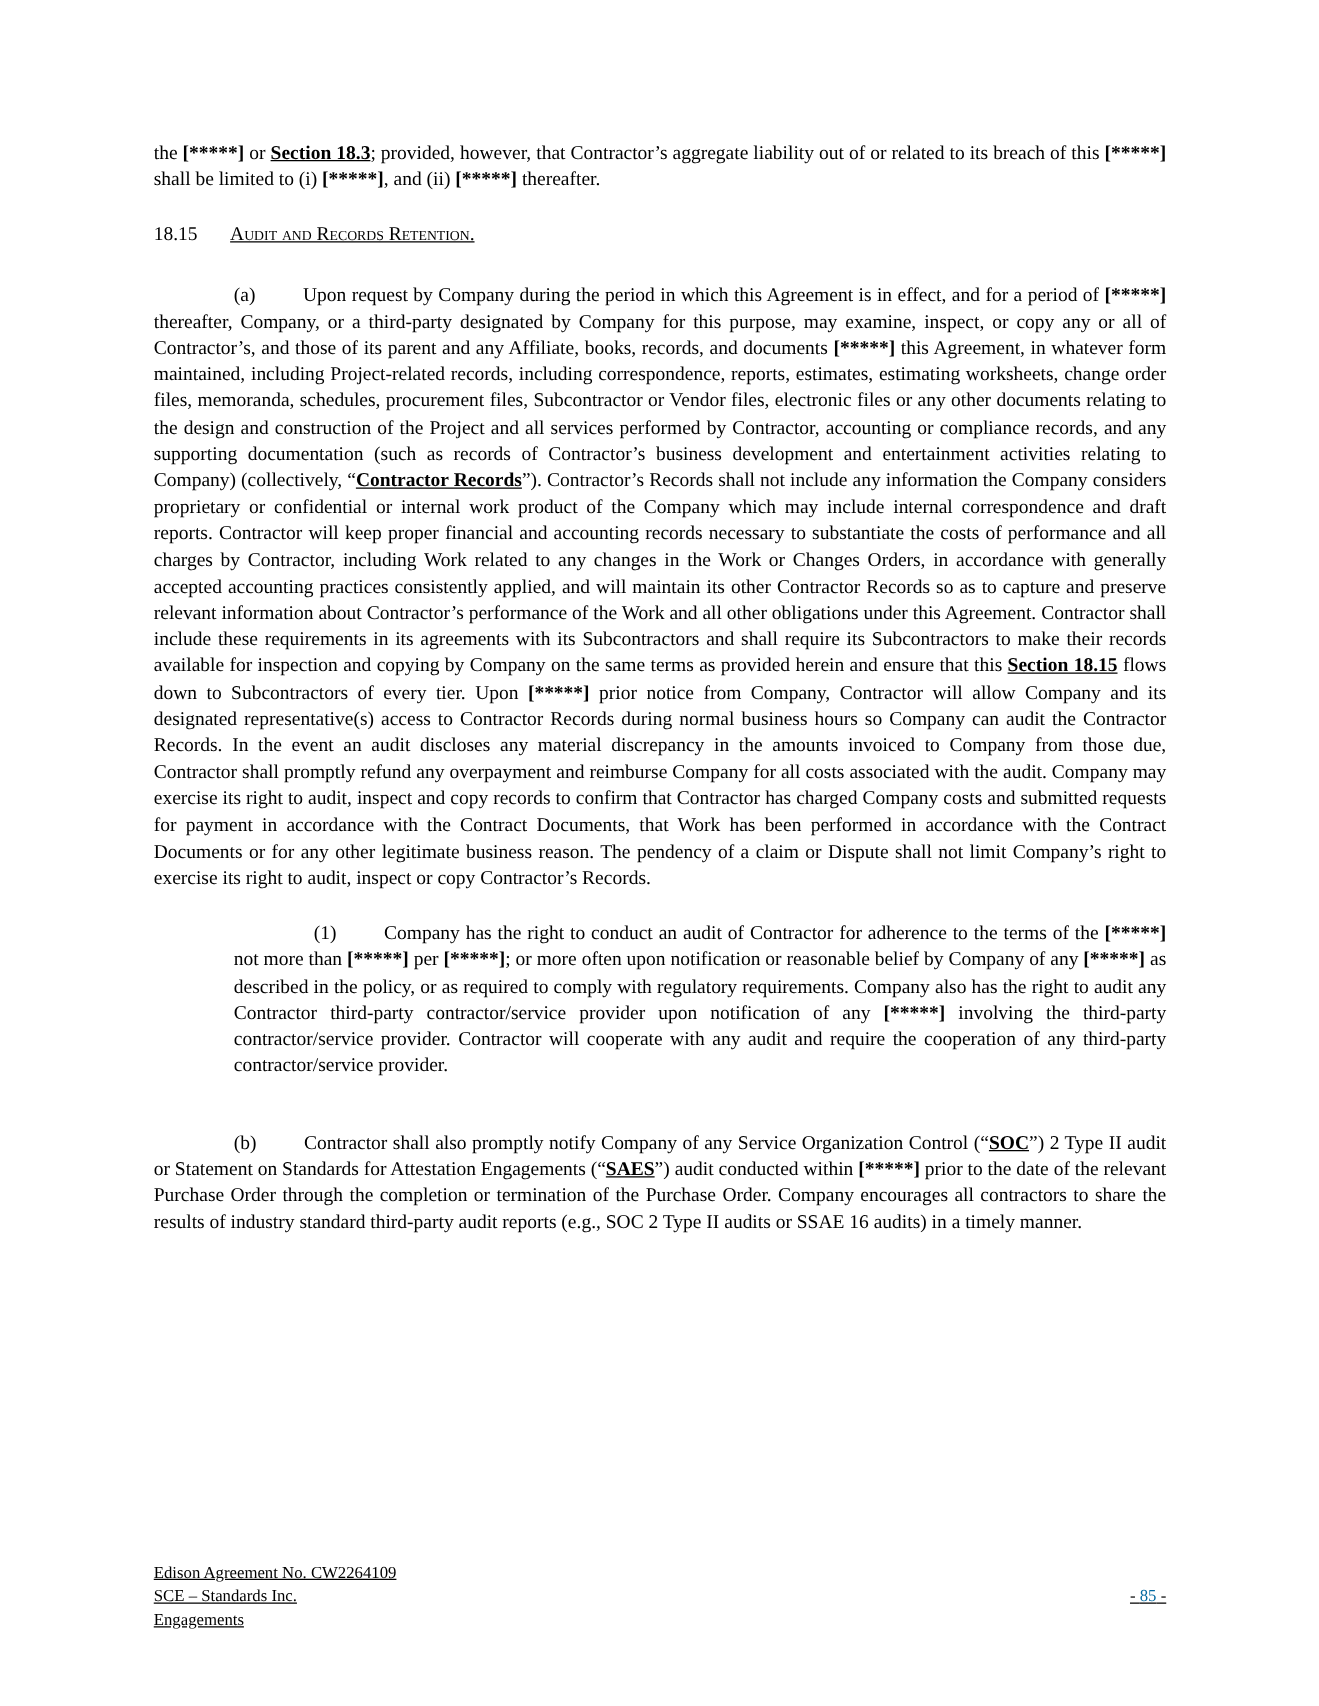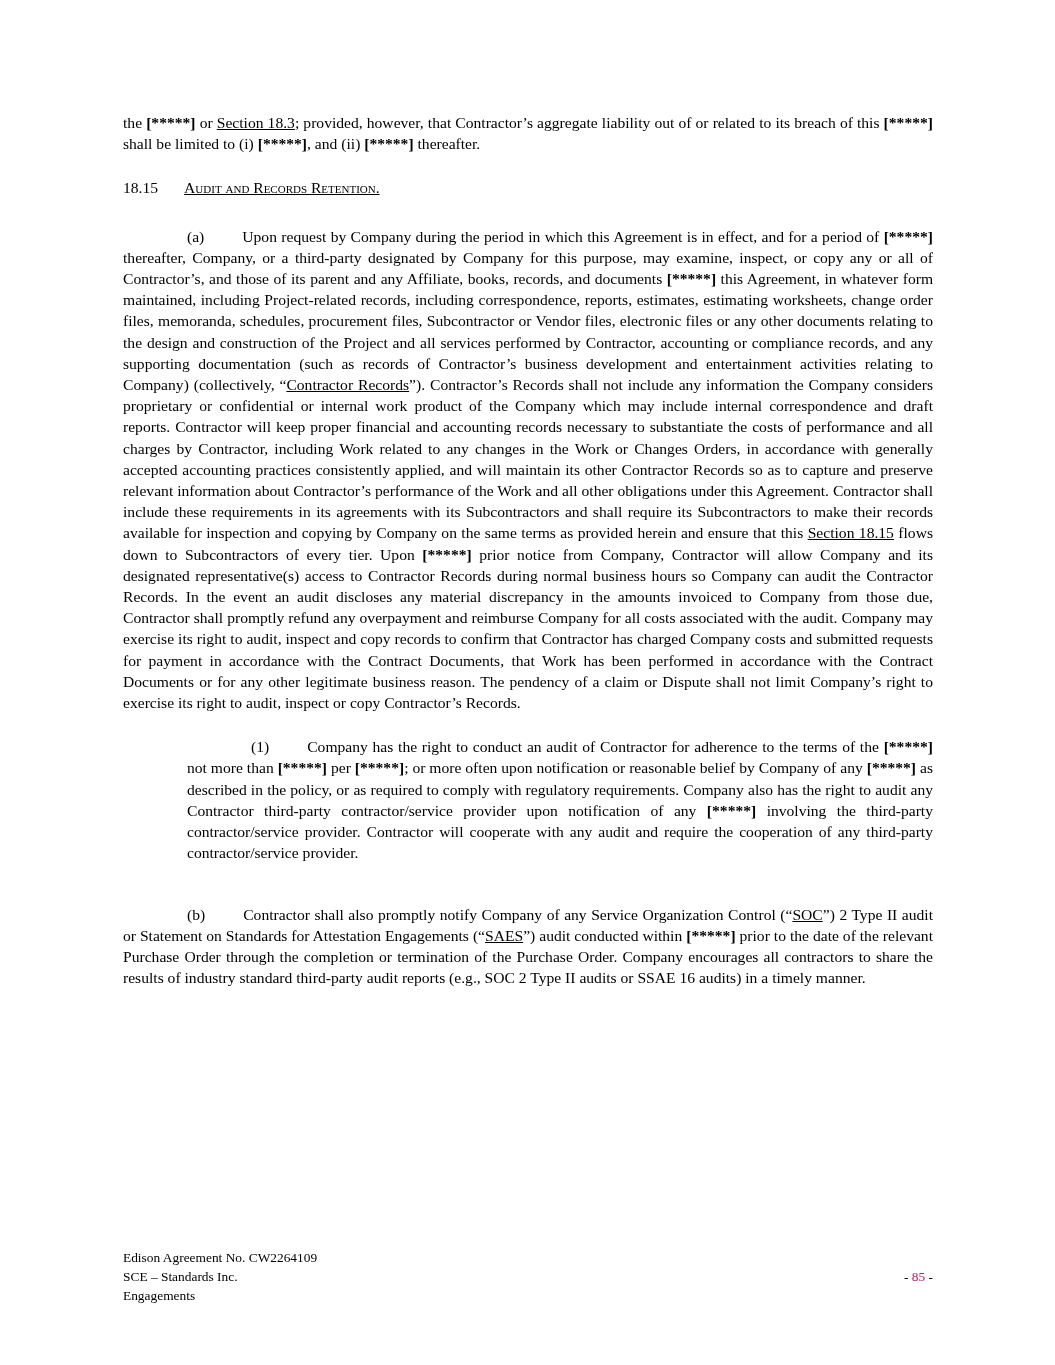--- a/index.html
+++ b/index.html
@@ -38,37 +38,38 @@
     font-size: 15.6px;
     line-height: 21.2px;
     margin: 5px 0 27px 0;
     text-align: left;
   }
   .h-title {
     font-variant: small-caps;
     text-decoration: underline;
   }
   .b { font-weight: bold; }
-  .u { text-decoration: underline; }
+  .u { text-decoration: underline; font-weight: bold; }
   .tab { display: inline-block; width: 38px; }
   .htab { display: inline-block; width: 26px; }
   .footer {
     position: absolute;
     left: 123px;
     width: 810px;
     bottom: 60px;
     display: flex;
     justify-content: space-between;
     font-size: 13.4px;
     line-height: 19px;
+    text-decoration: underline;
   }
   .f-left  { text-align: left; }
   .f-center { text-align: center; padding-top: 19px; }
   .f-right { text-align: right; }
-  .page-num { color: #be185d; }
+  .page-num { color: #0369a1; }
 </style>
 </head>
 <body>
 
 <div class="page">
 
   <div class="content">
 
     <p class="para"><span>the </span><span class="b">[*****]</span><span> or </span><span class="u">Section 18.3</span><span>; provided, however, that Contractor’s aggregate liability out of or related to its breach of this </span><span class="b">[*****]</span><span> shall be limited to (i) </span><span class="b">[*****]</span><span>, and (ii) </span><span class="b">[*****]</span><span>  thereafter.</span></p>
 

